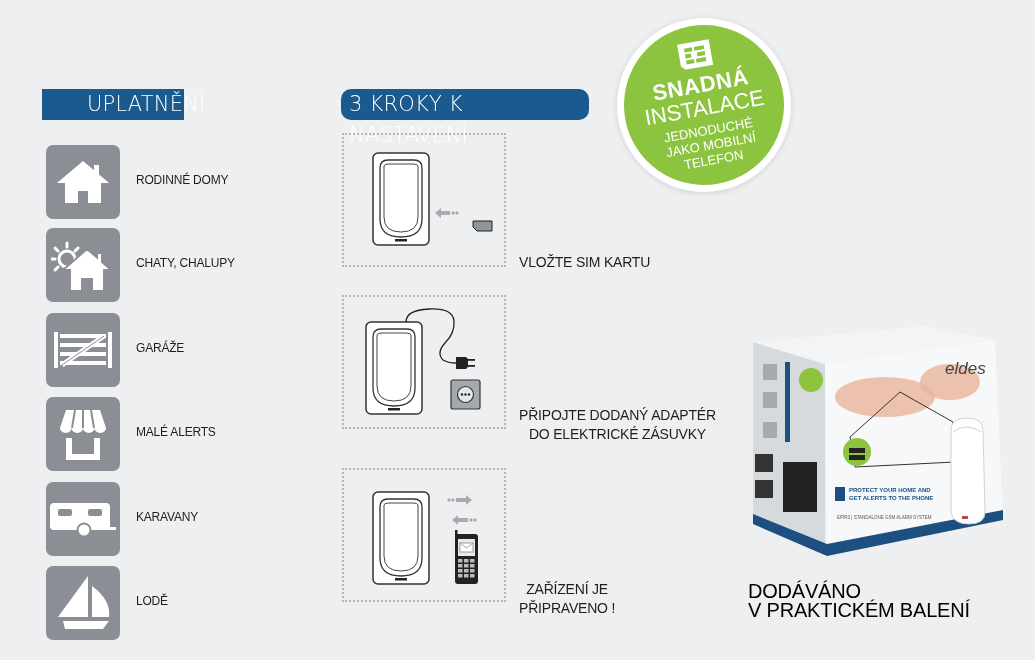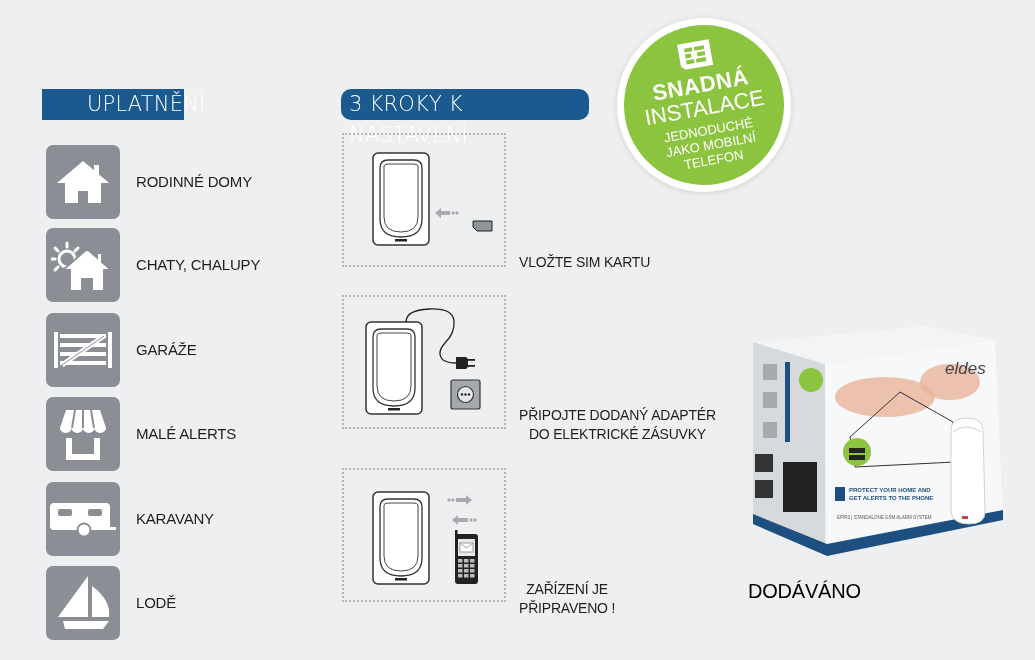--- a/index.html
+++ b/index.html
@@ -28,21 +28,21 @@
   .use-item { position: absolute; left: 46px; width: 450px; height: 74px; }
   .use-icon {
     position: absolute; left: 0; top: 0;
     width: 74px; height: 74px;
     background: #8b8f95;
     border-radius: 7px;
     display: flex; align-items: center; justify-content: center;
   }
   .use-label {
     position: absolute; left: 90px; top: 28px;
-    font-size: 15px; letter-spacing: -0.2px; color: #1e1e1e;
+    font-size: 12px; letter-spacing: -0.2px; color: #1e1e1e;
   }
 
   .step-box {
     position: absolute; left: 342px; width: 164px; height: 134px;
     border: 2px dotted #b4b6b8;
   }
   .step-label {
     position: absolute; left: 519px;
     font-size: 14px; line-height: 19px; letter-spacing: -0.2px; color: #1e1e1e; text-align: center;
   }
@@ -286,13 +286,14 @@
     <text x="104" y="170" font-family="Liberation Sans, sans-serif" font-size="6" fill="#1d4f80" font-weight="bold">PROTECT YOUR HOME AND</text>
     <text x="104" y="178" font-family="Liberation Sans, sans-serif" font-size="6" fill="#1d4f80" font-weight="bold">GET ALERTS TO THE PHONE</text>
     <text x="92" y="197" font-family="Liberation Sans, sans-serif" font-size="4.5" fill="#555">EPIR3  |  STANDALONE GSM ALARM SYSTEM</text>
     <path d="M206,108 Q206,96 222,96 Q238,96 238,108 L240,190 Q240,202 224,202 Q208,202 206,190 Z" fill="#ffffff" stroke="#d0d2d4" stroke-width="1"></path>
     <path d="M208,110 Q222,100 236,110" fill="none" stroke="#d0d2d4" stroke-width="1"></path>
     <rect x="217" y="194" width="6" height="3" fill="#b44"></rect>
   </svg>
 </div>
 <div class="package-caption">
   <div>DODÁVÁNO</div>
+  <div>V PRAKTICKÉM BALENÍ</div>
 </div>
 
 </body></html>

